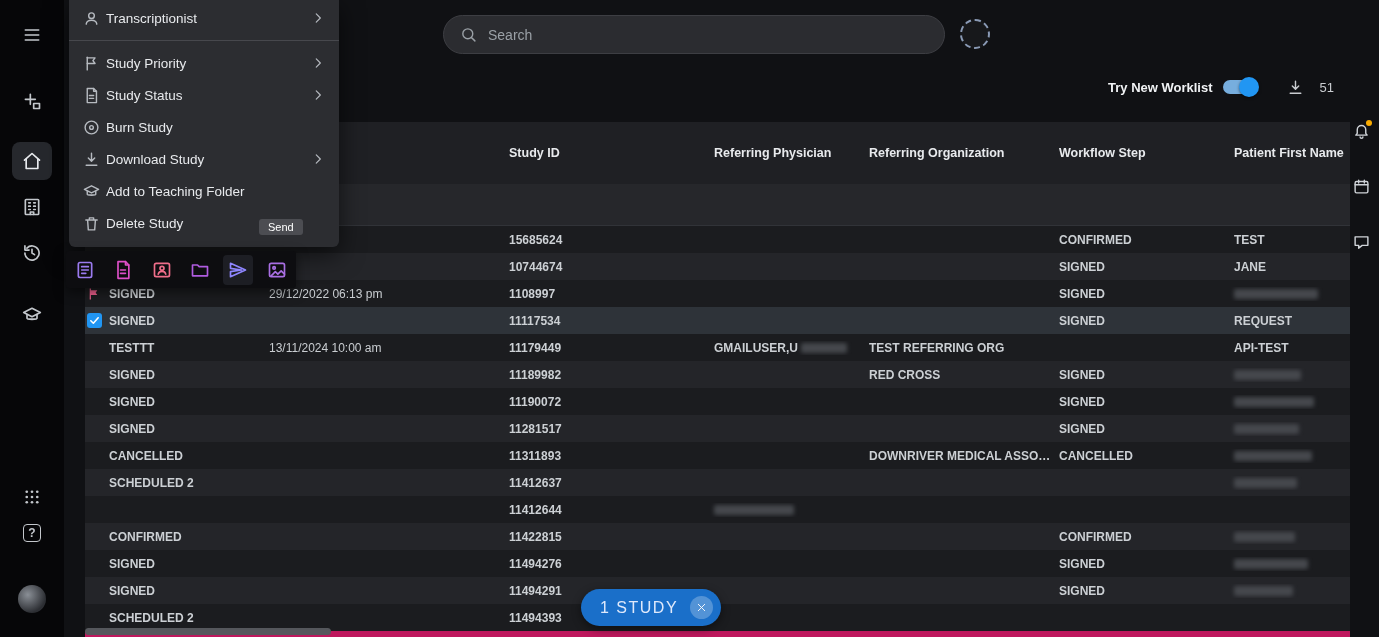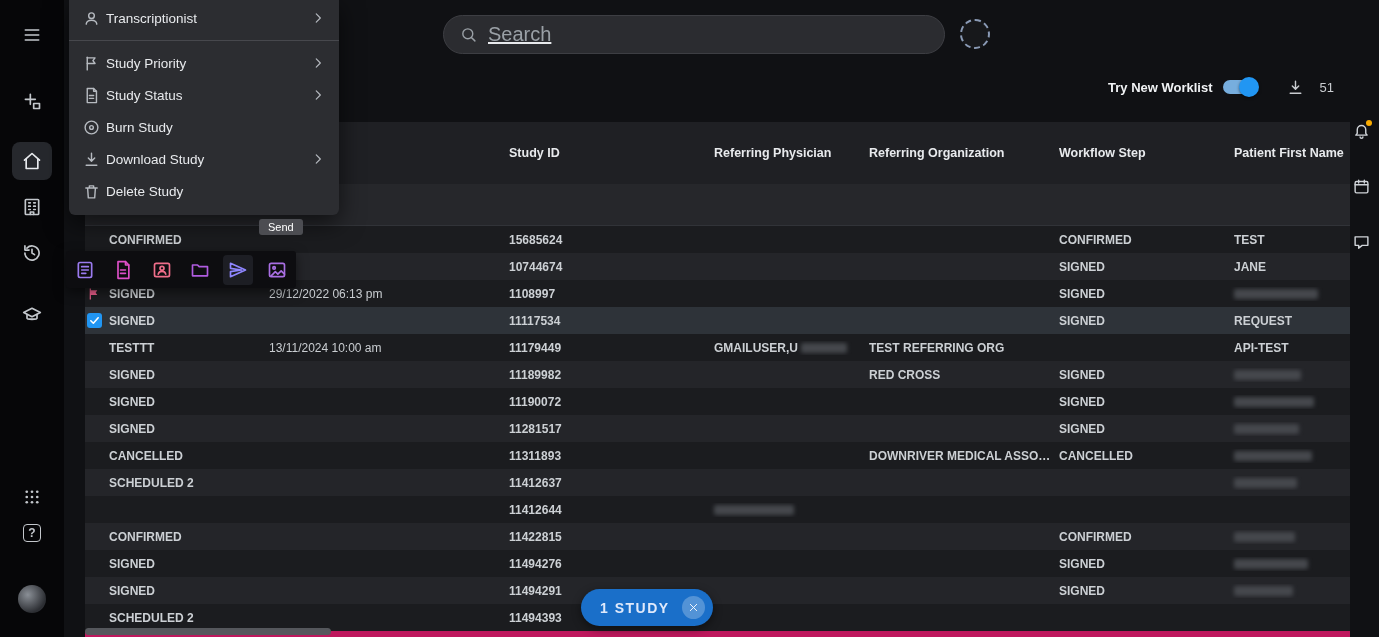--- a/index.html
+++ b/index.html
@@ -18,21 +18,21 @@
   .sb-btn.active { background:#26282d; color:#e8eaee; }
   .help-box { width:18px; height:18px; border:1.6px solid #c3c7cc; border-radius:4px; font-size:12px; font-weight:700; display:flex; align-items:center; justify-content:center; }
   .avatar-circle { width:28px; height:28px; border-radius:50%; background:radial-gradient(circle at 35% 35%, #8a8f96, #2c2e33 70%); }
 
   
   .main { position:absolute; left:64px; top:0; right:0; bottom:0; }
 
   .search { position:absolute; left:379px; top:15px; width:502px; height:39px; border-radius:20px;
             background:#2b2c30; border:1px solid #3d3e43; display:flex; align-items:center; padding:0 16px; gap:11px; }
   .search svg { color:#9aa0a6; }
-  .search input { flex:1; background:transparent; border:none; outline:none; color:#e8eaed; font-size:20px; font-family:"Liberation Sans",sans-serif;text-decoration:underline; }
+  .search input { flex:1; background:transparent; border:none; outline:none; color:#e8eaed; font-size:14px; font-family:"Liberation Sans",sans-serif; }
   .search input::placeholder { color:#9aa0a6; }
 
   .spinner { position:absolute; left:896px; top:19px; width:30px; height:30px; border-radius:50%;
              border:2px dashed #8a9ab5; background:#17181b; cursor:pointer; }
 
   .page-title { position:absolute; left:21px; top:62px; font-size:20px; font-weight:700; color:#ffffff; white-space:nowrap; }
 
   .wl-controls { position:absolute; top:76px; right:45px; display:flex; align-items:center; height:22px; }
   .wl-label { font-size:13px; font-weight:700; color:#f1f3f5; margin-right:10px; white-space:nowrap; }
   .toggle { position:relative; width:34px; height:14px; border-radius:7px; background:#77aede; cursor:pointer; }
@@ -78,21 +78,21 @@
               box-shadow:0 4px 12px rgba(0,0,0,.5); }
   .qa-btn { width:30px; height:30px; display:flex; align-items:center; justify-content:center; border-radius:4px; cursor:pointer; }
   .qa-btn.hl { background:#1d1e24; }
 
   .send-tooltip { position:absolute; left:259px; top:219px; background:#4c4d52; color:#ffffff; font-size:11px;
                   padding:2px 9px; border-radius:3px; z-index:45; }
 
   
   .sel-pill { position:absolute; left:581px; top:589px; height:37px; background:var(--pill); border-radius:19px;
               display:flex; align-items:center; padding:0 8px 0 19px; gap:12px; z-index:50; box-shadow:0 3px 10px rgba(0,0,0,.45); }
-  .sel-label { font-size:14px; font-weight:700; letter-spacing:1.5px; color:#dfe9fb; }
+  .sel-label { font-size:16px; font-weight:400; letter-spacing:1.5px; color:#dfe9fb; }
   .sel-close { width:23px; height:23px; border-radius:50%; background:rgba(255,255,255,.25); display:flex; align-items:center; justify-content:center; color:#fff; cursor:pointer; }
 </style>
 </head>
 <body>
 
 <aside class="sidebar">
   <div class="sb-btn" style="top:16px">
     <svg class="ic" width="20" height="20" viewBox="0 0 24 24">
         <path d="M4 6h16M4 12h16M4 18h16"></path>
       </svg>
@@ -442,20 +442,29 @@
     <span>Download Study</span>
     <span class="chev">
         <svg class="ic" width="14" height="14" viewBox="0 0 24 24">
           <path d="M9 5l7 7-7 7"></path>
         </svg>
       </span>
   </div>
   <div class="mi">
     <span class="mi-ic">
         <svg class="ic" width="17" height="17" viewBox="0 0 24 24">
+          <path d="M12 4L2 9l10 5 10-5z"></path>
+          <path d="M6 11.5V16c0 1.7 12 1.7 12 0v-4.5"></path>
+        </svg>
+      </span>
+    <span>Add to Teaching Folder</span>
+  </div>
+  <div class="mi">
+    <span class="mi-ic">
+        <svg class="ic" width="17" height="17" viewBox="0 0 24 24">
           <path d="M4 7h16M9 7V4h6v3M6.5 7l1 14h9l1-14"></path>
         </svg>
       </span>
     <span>Delete Study</span>
   </div>
 </div>
 
 <div class="quickbar">
   <span class="qa-btn" style="color: rgb(155, 123, 240);">
     <svg class="ic" width="20" height="20" viewBox="0 0 24 24">

